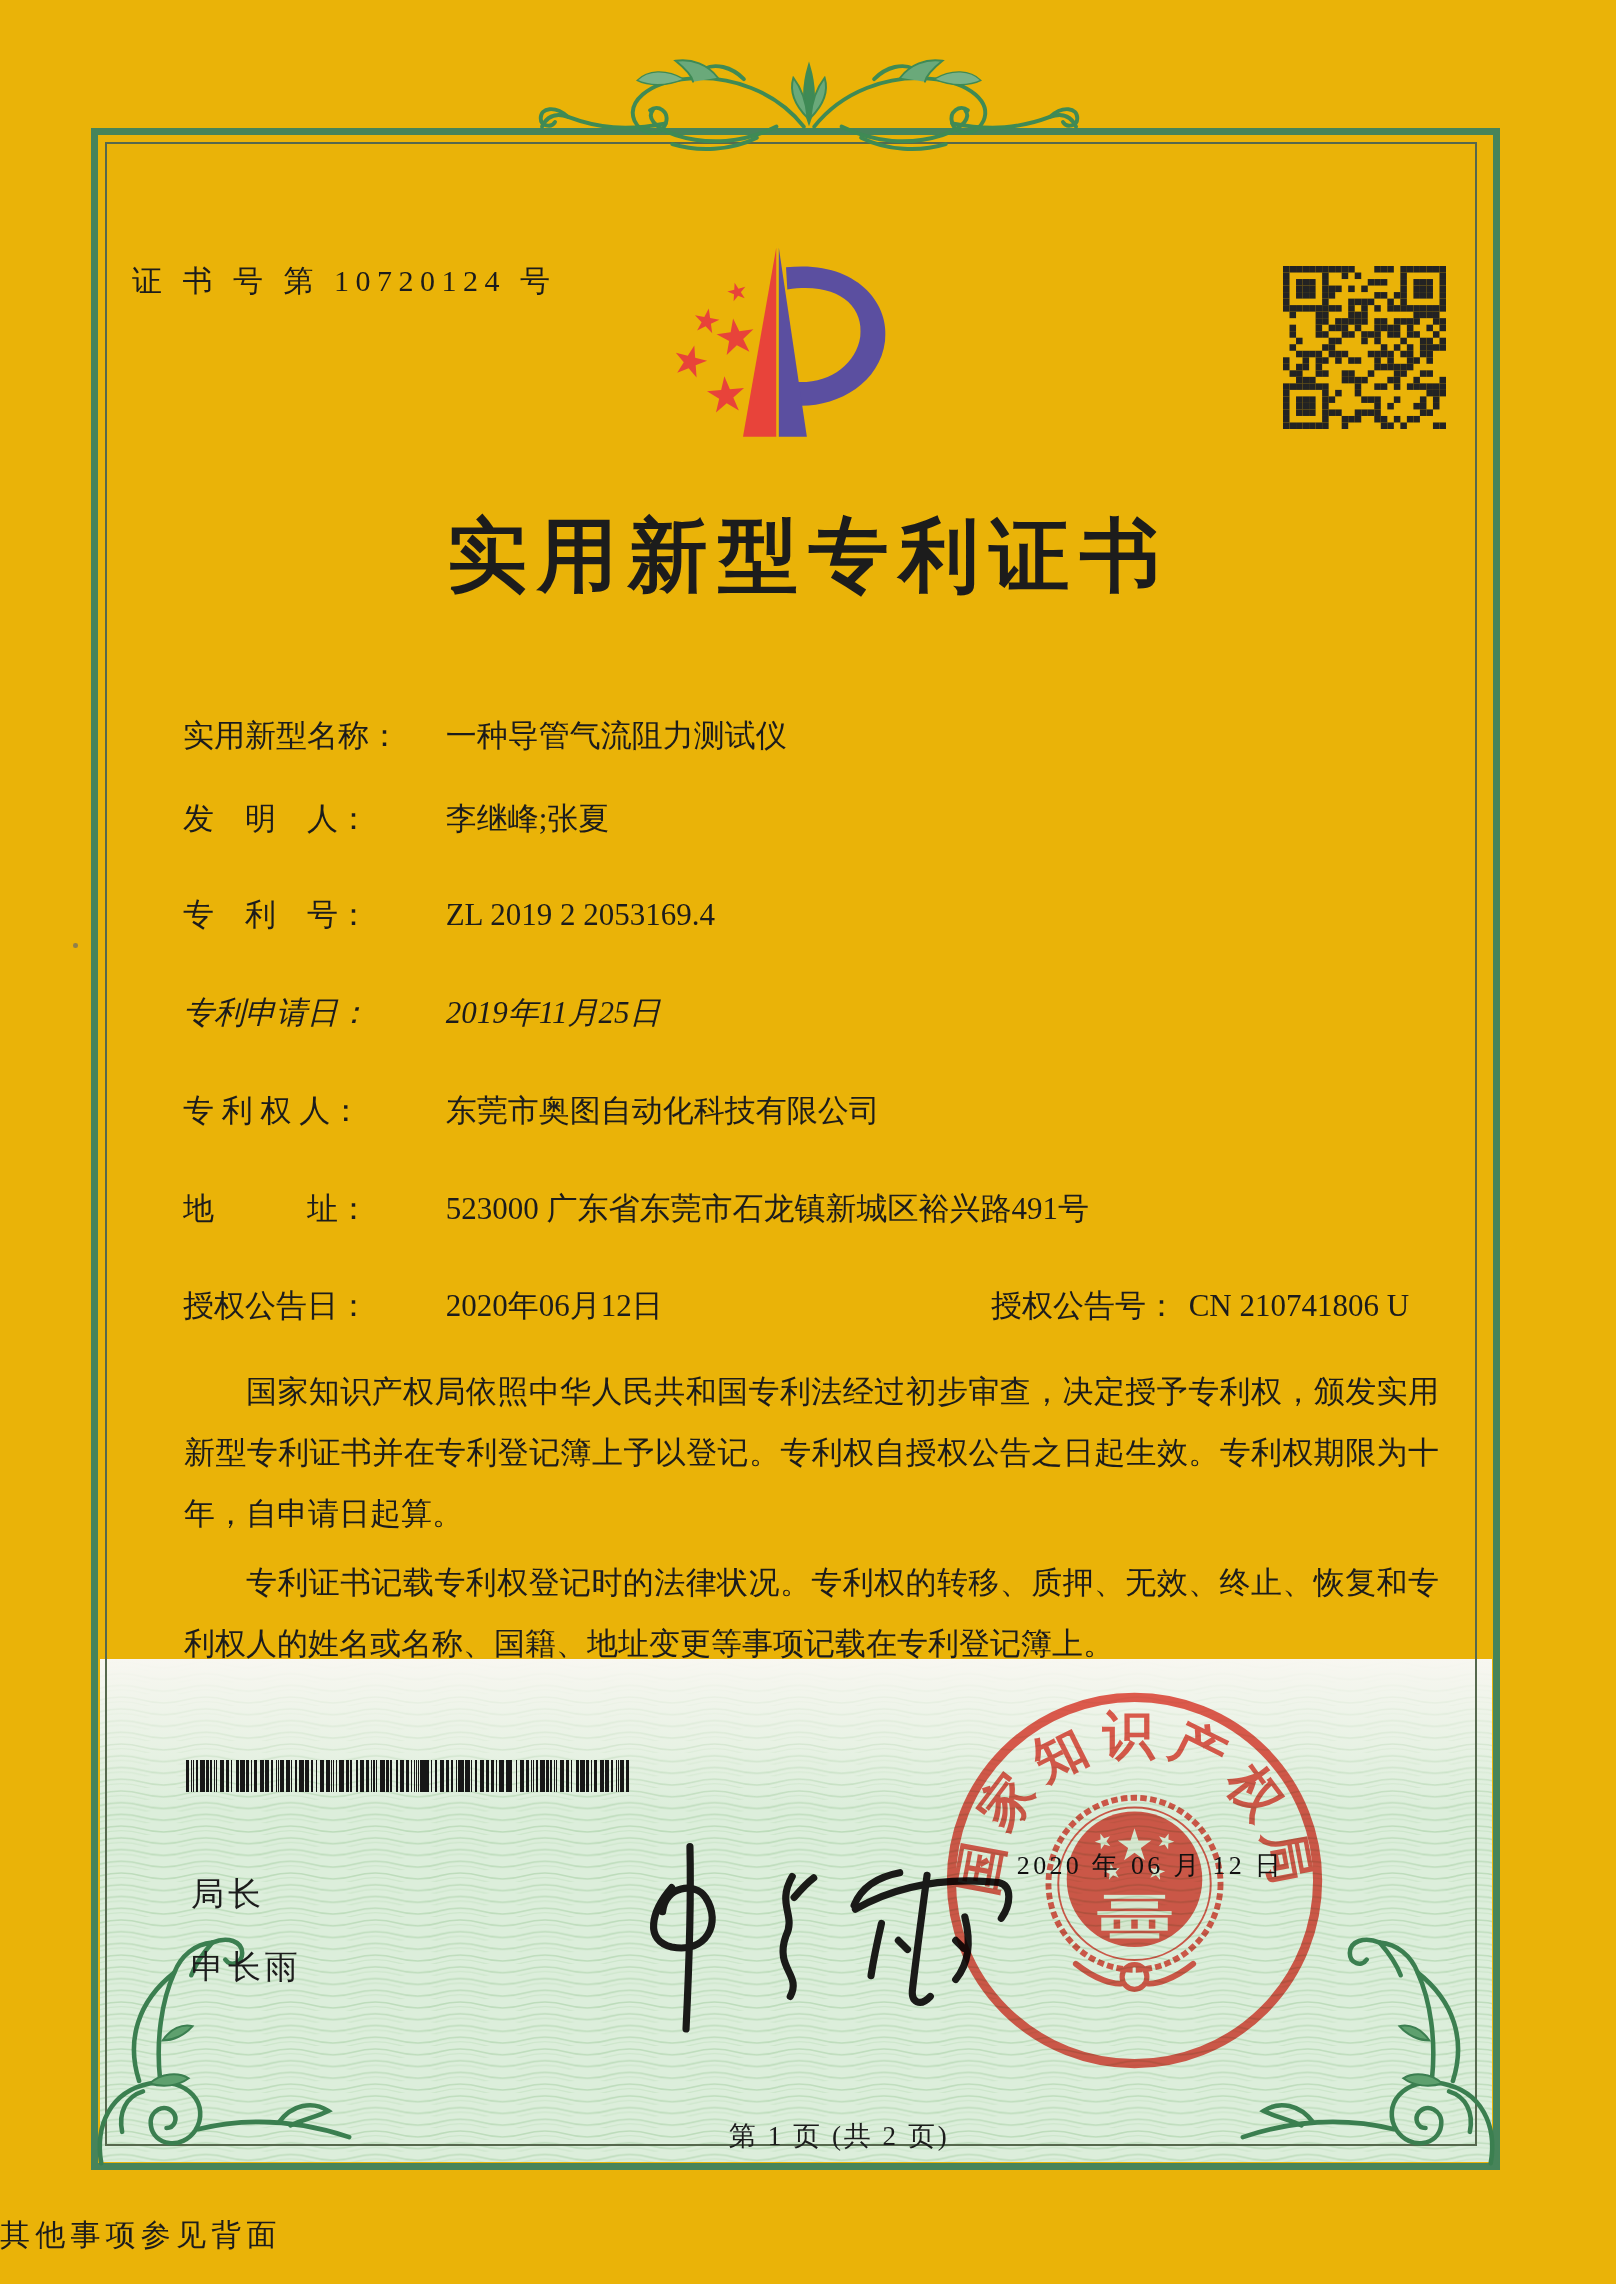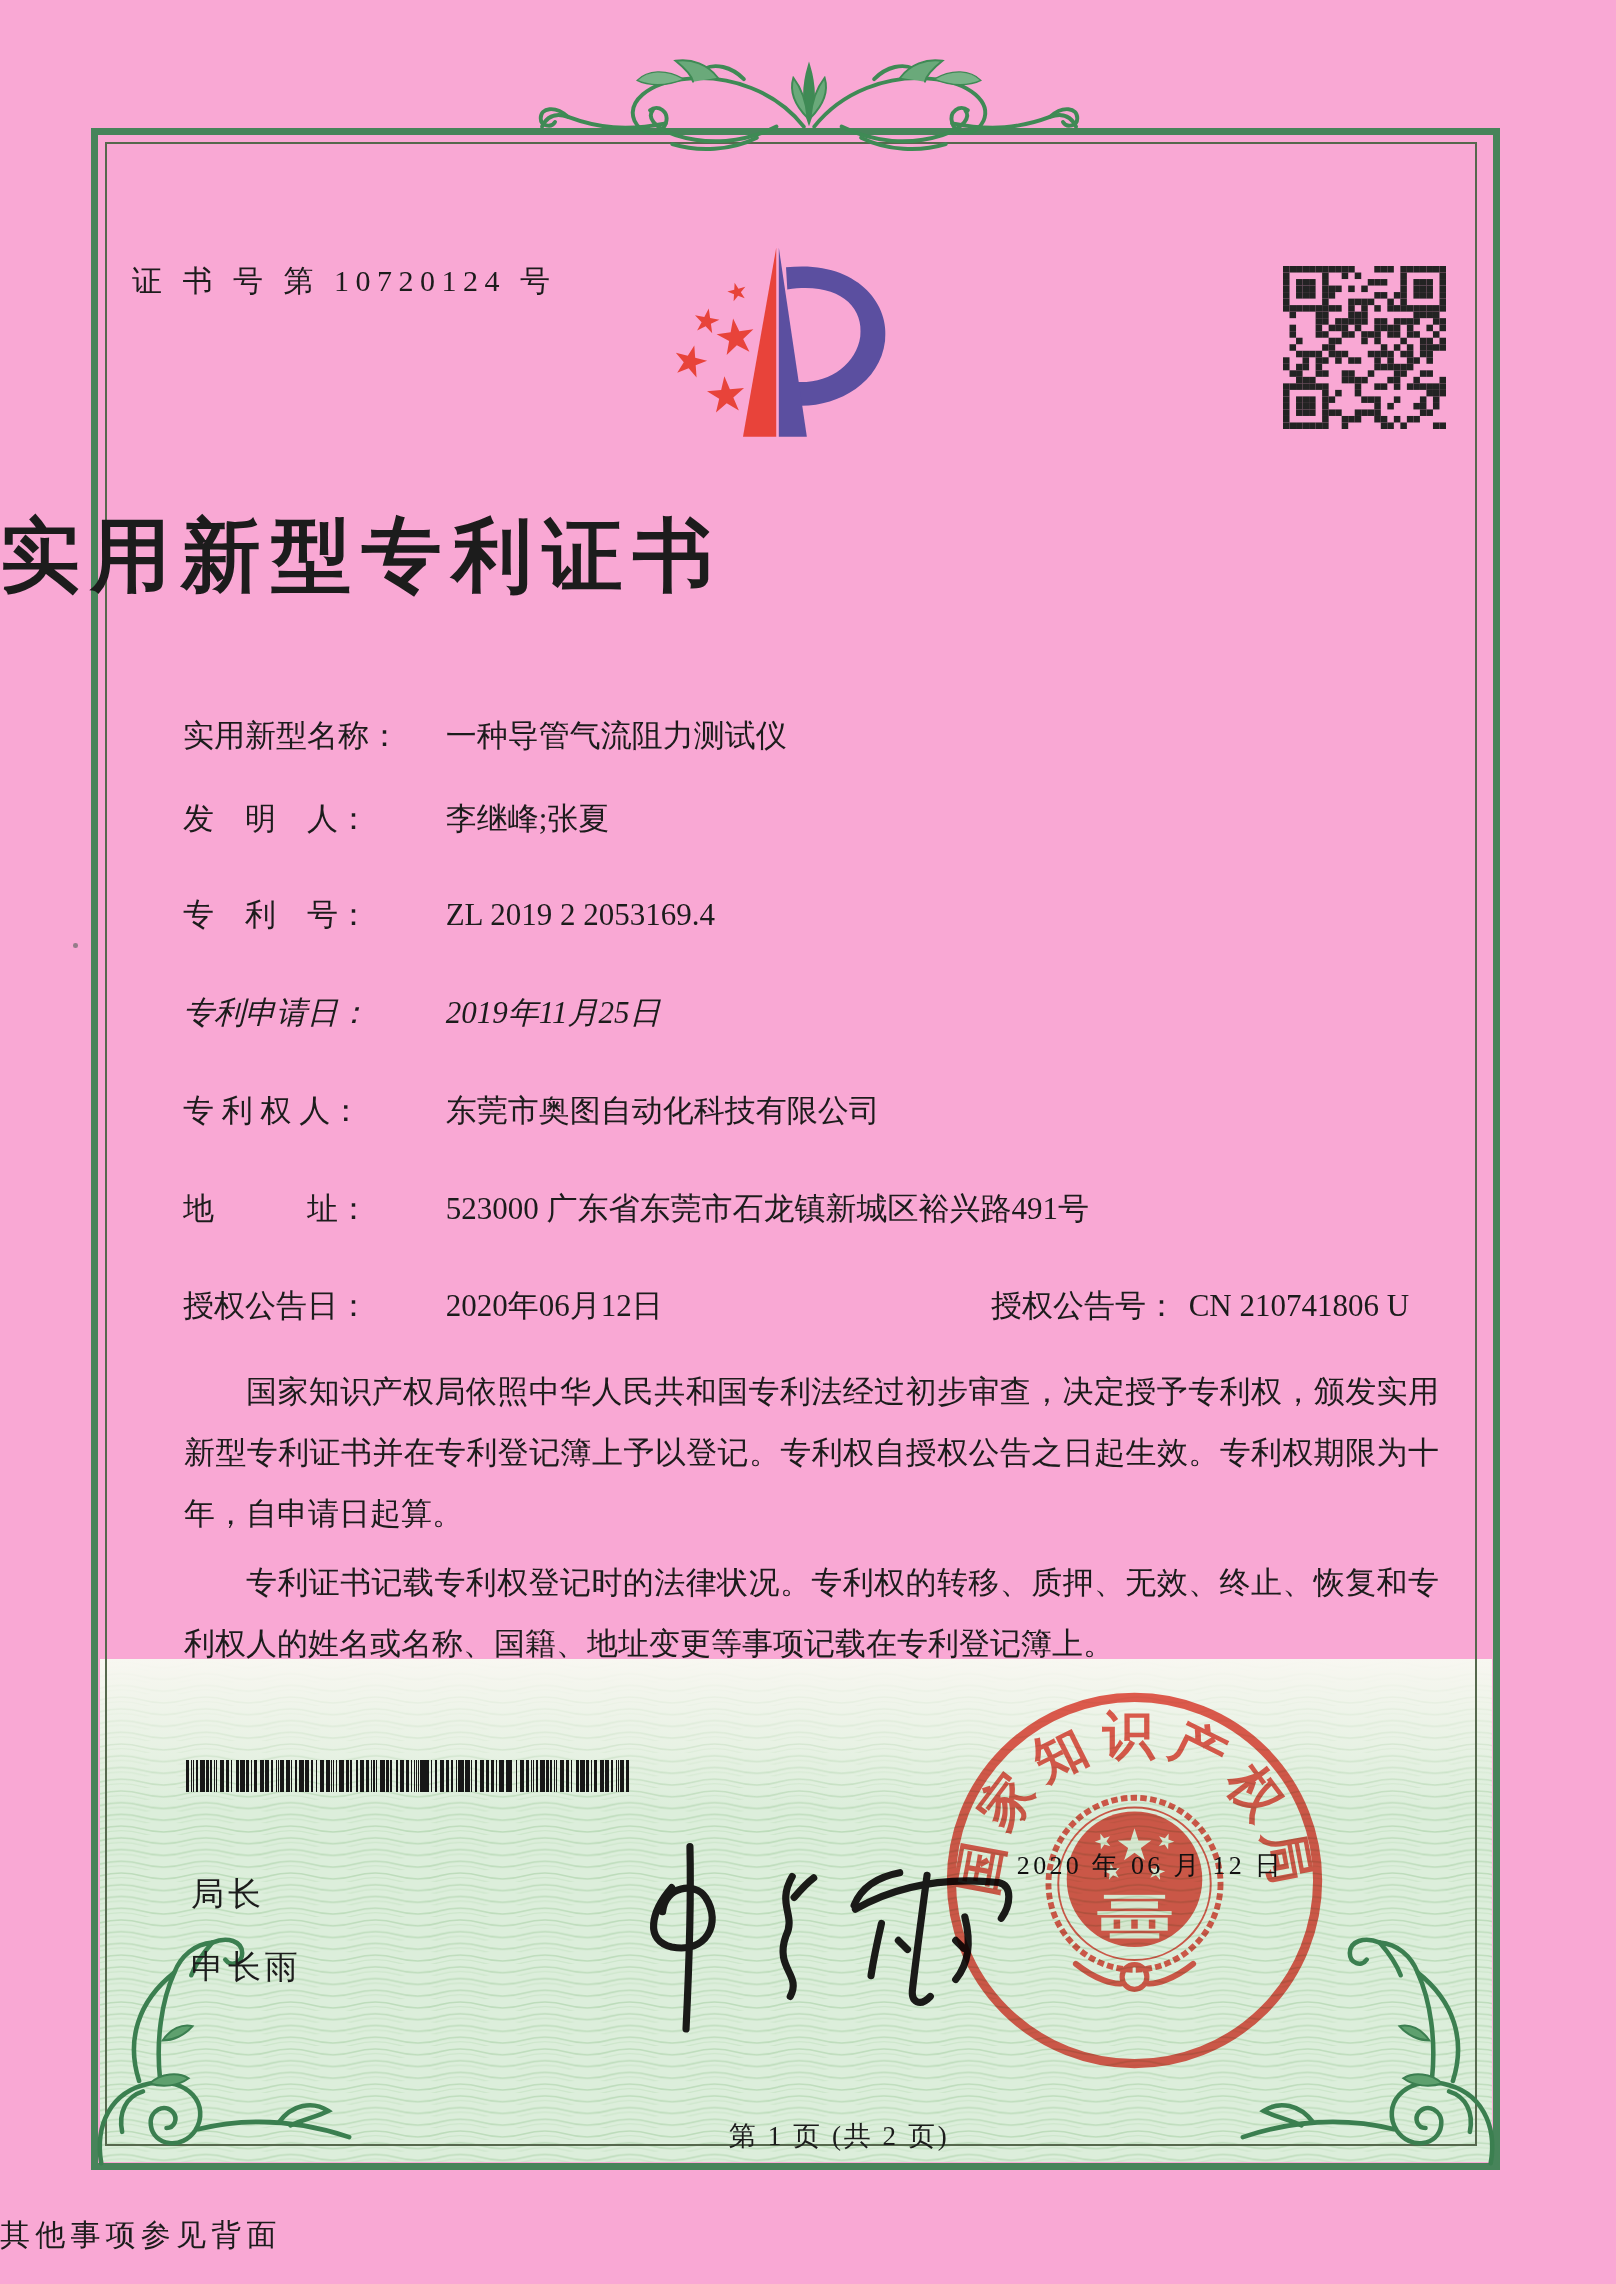--- a/index.html
+++ b/index.html
@@ -1,32 +1,32 @@
 <!DOCTYPE html>
 <html style="font-size:10.4px"><head>
 <meta charset="utf-8">
 <style>
   html,body{margin:0;padding:0;background:#e9e9e9;}
   .page{
     position:relative;width:1617px;height:2284px;margin:0 auto;
-    background:#f9a8d4;overflow:hidden;
+    background:#eab308;overflow:hidden;
     font-family:"Liberation Serif","DejaVu Serif",serif;color:#1c1c1c;
   }
   
   .frame{position:absolute;left:91px;top:128px;width:1395px;height:2028px;
     border:7.2px solid #47845a;}
   .frame-inner{position:absolute;left:105px;top:142px;width:1368px;height:2000px;
     border:2px solid #56684d;}
   
   .waves{position:absolute;left:100px;top:1659px;width:1392px;height:503px;}
   .waves-fade{position:absolute;left:100px;top:1659px;width:1392px;height:150px;
     background:linear-gradient(to bottom,#f8f7f1 0%,rgba(248,247,241,0) 100%);}
   
   .cert-no{position:absolute;left:132px;top:261px;font-size:30px;letter-spacing:6.5px;}
-  .title{position:absolute;left:0;top:503px;width:1617px;text-align:left;
+  .title{position:absolute;left:0;top:503px;width:1617px;text-align:center;
     font-size:80px;font-weight:bold;letter-spacing:10.4px;}
   .logo{position:absolute;left:675px;top:240px;}
   .qr{position:absolute;left:1283px;top:266px;width:163px;height:163px;}
   
   .field-row{position:absolute;left:183px;width:1304px;height:40px;font-size:31px;white-space:nowrap;}
   .field-label{display:inline-block;min-width:251px;}
   .field-value{display:inline-block;padding-left:11.7px;}
   .field-pair2{position:absolute;left:808px;top:0;}
   
   .paras{position:absolute;left:184px;top:1361px;width:1255px;font-size:31px;line-height:61px;text-align:justify;}

